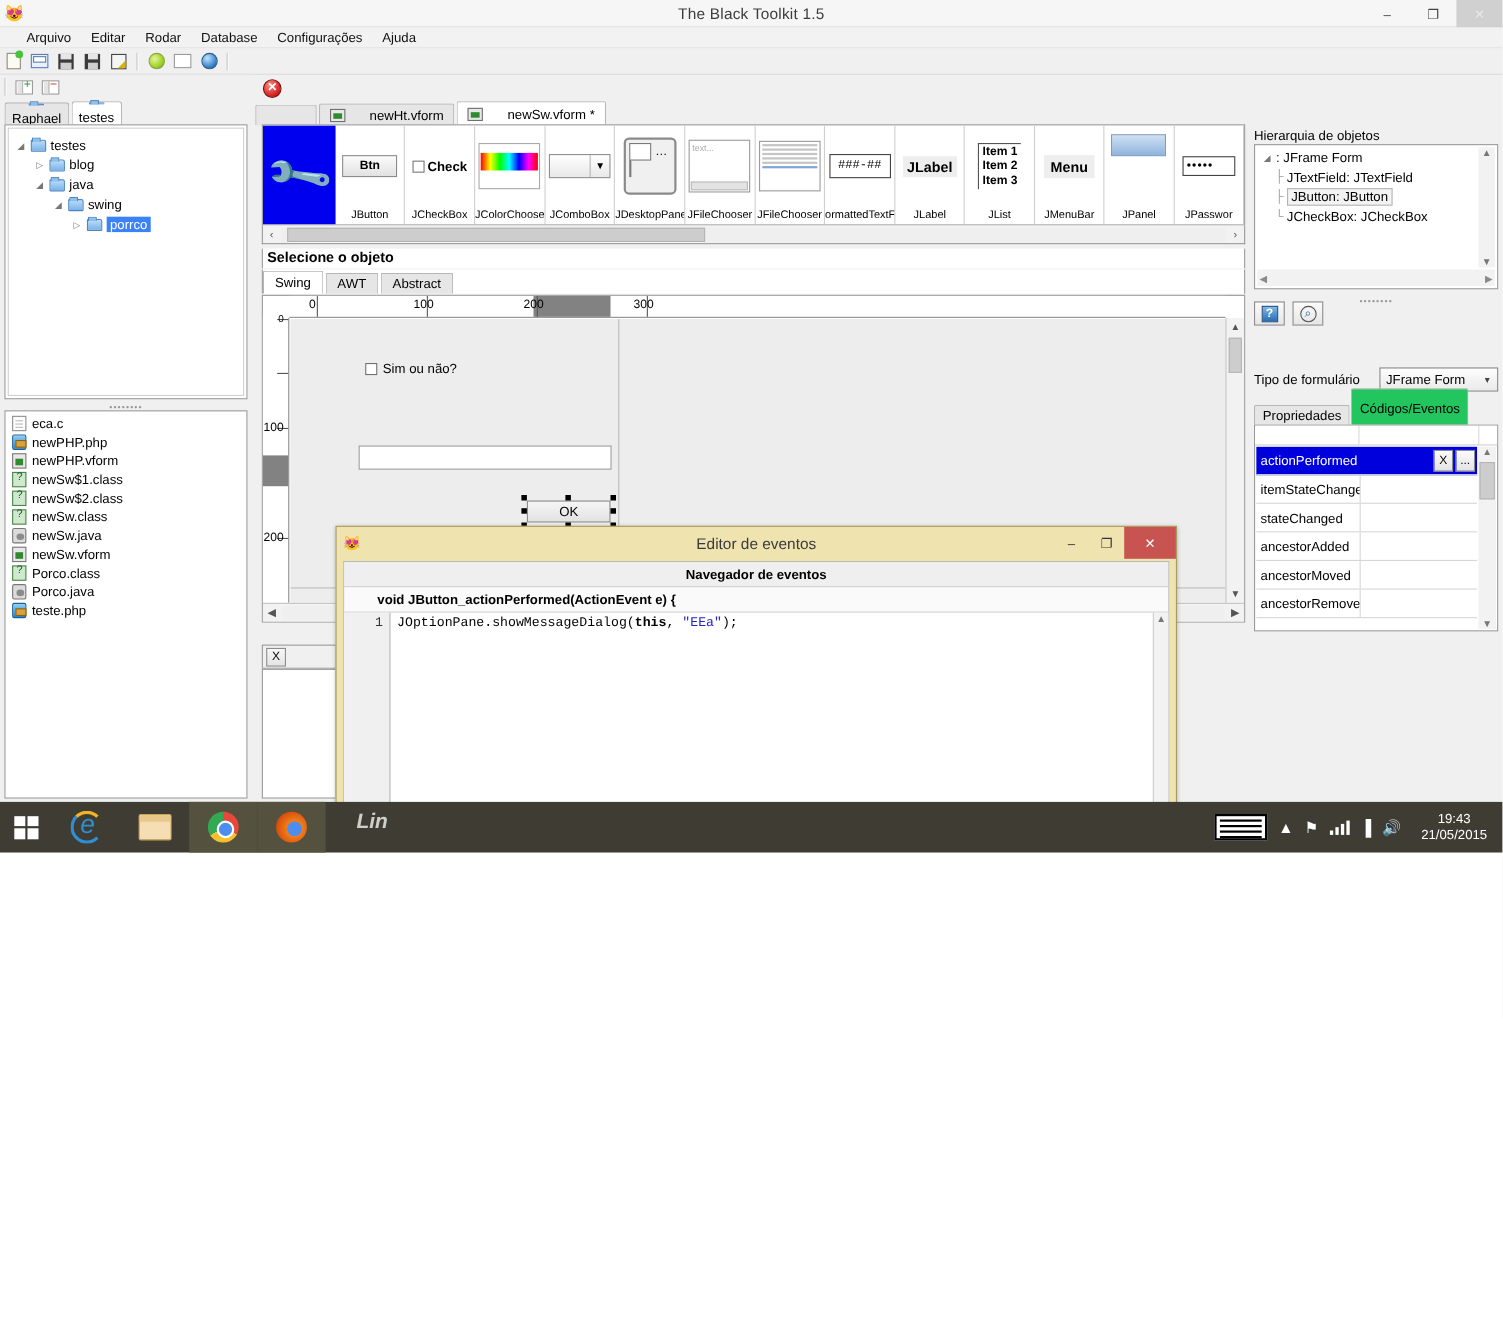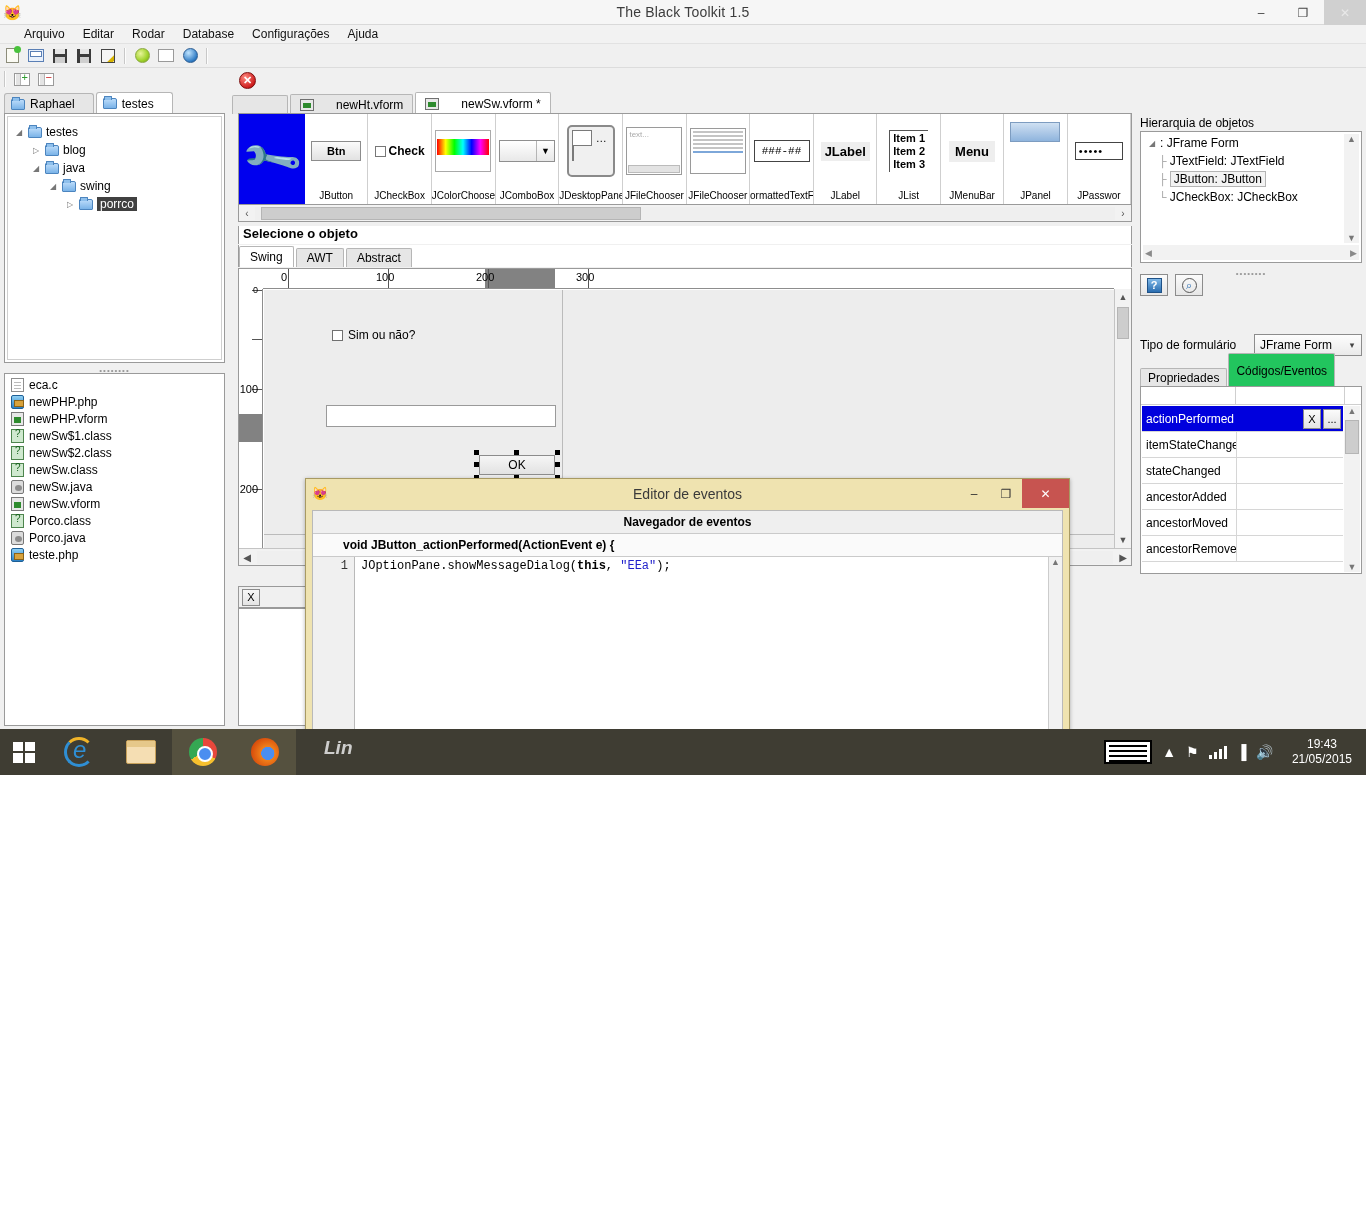--- a/index.html
+++ b/index.html
@@ -70,40 +70,40 @@
   .ic-addtab { width:16px; height:13px; background:#fff; border:1px solid #9a9a9a; position:relative;}
   .ic-addtab:before{content:"";position:absolute;left:1px;top:0;bottom:0;width:4px;background:#e4e4e4;border-right:1px solid #b5b5b5;}
   .ic-addtab:after{content:"+";position:absolute;right:1px;top:-3px;font-size:11px;color:#2f9c2f;font-family:"Liberation Sans",sans-serif;}
   .ic-deltab { width:16px; height:13px; background:#fff; border:1px solid #9a9a9a; position:relative;}
   .ic-deltab:before{content:"";position:absolute;left:1px;top:0;bottom:0;width:4px;background:#e4e4e4;border-right:1px solid #b5b5b5;}
   .ic-deltab:after{content:"−";position:absolute;right:1px;top:-3px;font-size:11px;color:#c22;font-family:"Liberation Sans",sans-serif;}
 
   
   .projtabs { position:absolute; left:4px; top:92px; width:226px; height:22px; display:flex; align-items:flex-end; }
   .ptab {
-    height:21px; padding:0 18px 0 6px; display:flex; align-items:center; gap:5px;
+    height:21px; padding:0 6px 0 6px; display:flex; align-items:center; gap:5px;
     background:#e6e6e6; border:1px solid #b6b6b6; border-bottom:none; font-size:12px;
-    border-radius:3px 3px 0 0; margin-right:2px;
+    border-radius:3px 3px 0 0; margin-right:2px;flex-direction:column;
   }
   .ptab.active { background:#fff; height:22px; }
   .folder {
     width:14px; height:11px; background:linear-gradient(#bcdcfa,#7ab3e8); border:1px solid #4c85bf;
     border-radius:1px 2px 1px 1px; position:relative;
   }
   .folder:before{content:"";position:absolute;left:0;top:-3px;width:6px;height:3px;background:#8fc0ec;border:1px solid #4c85bf;border-bottom:none;border-radius:1px 1px 0 0;}
 
   
   .treepanel {
     position:absolute; left:4px; top:113px; width:221px; height:250px;
     background:#fff; border:1px solid #9a9a9a;
   }
   .treepanel .inner { position:absolute; inset:2px; border:1px solid #cfcfcf; overflow:hidden; background:#fff; }
   .tnode { display:flex; align-items:center; gap:4px; height:18px; font-size:12px; }
   .tw { width:10px; text-align:center; font-size:8px; color:#777; }
-  .tlabel.sel { background:#404040; color:#fff; padding:0 3px; }
+  .tlabel.sel { background:#3b82f6; color:#fff; padding:0 3px; }
 
   .treeresize { position:absolute; left:4px; top:366px; width:221px; height:8px; display:flex; align-items:center; justify-content:center; }
   .dots { font-size:8px; letter-spacing:1px; color:#999; }
 
   
   .filepanel {
     position:absolute; left:4px; top:373px; width:221px; height:353px;
     background:#fff; border:1px solid #9a9a9a;
   }
   .filelist { position:absolute; inset:2px; overflow:hidden; }

